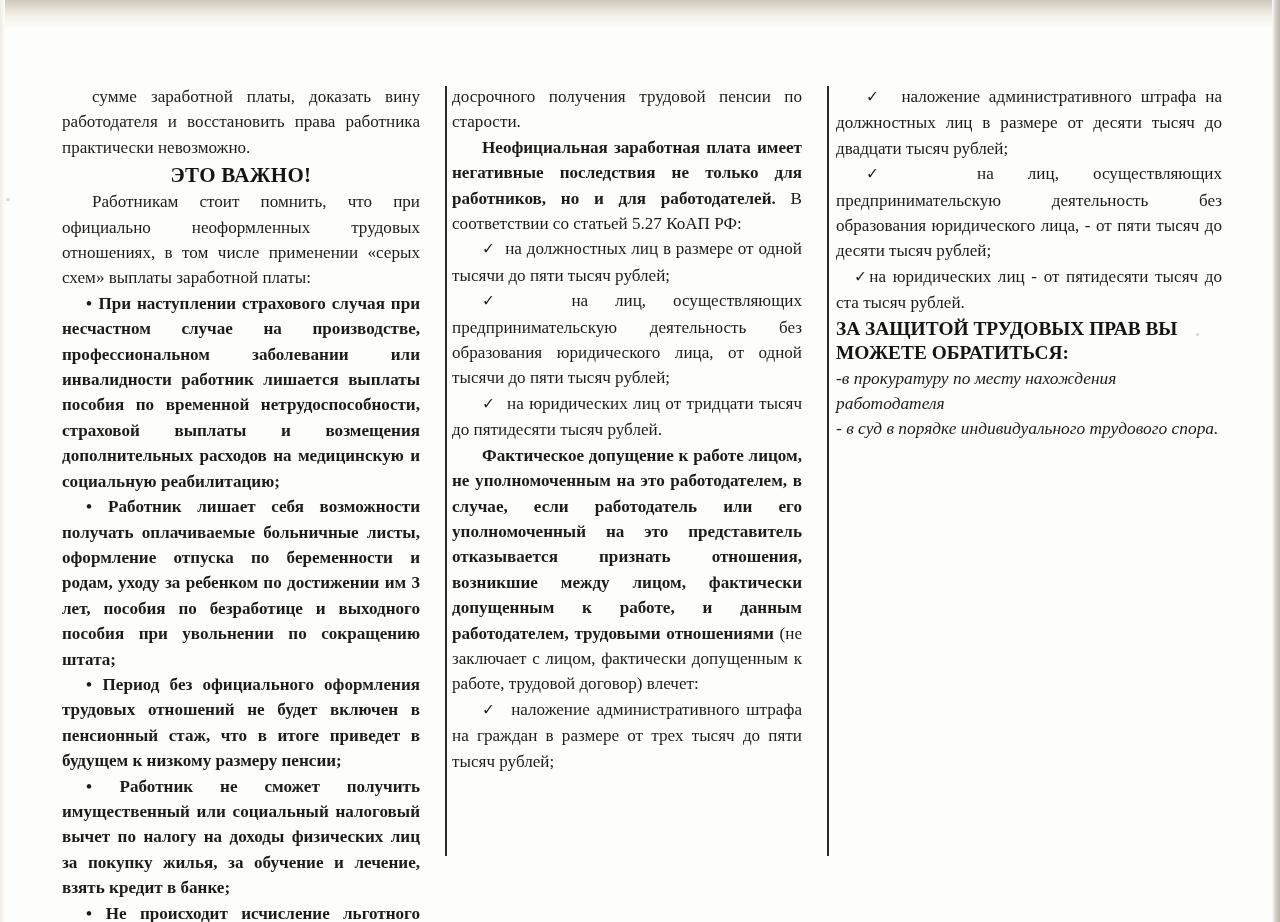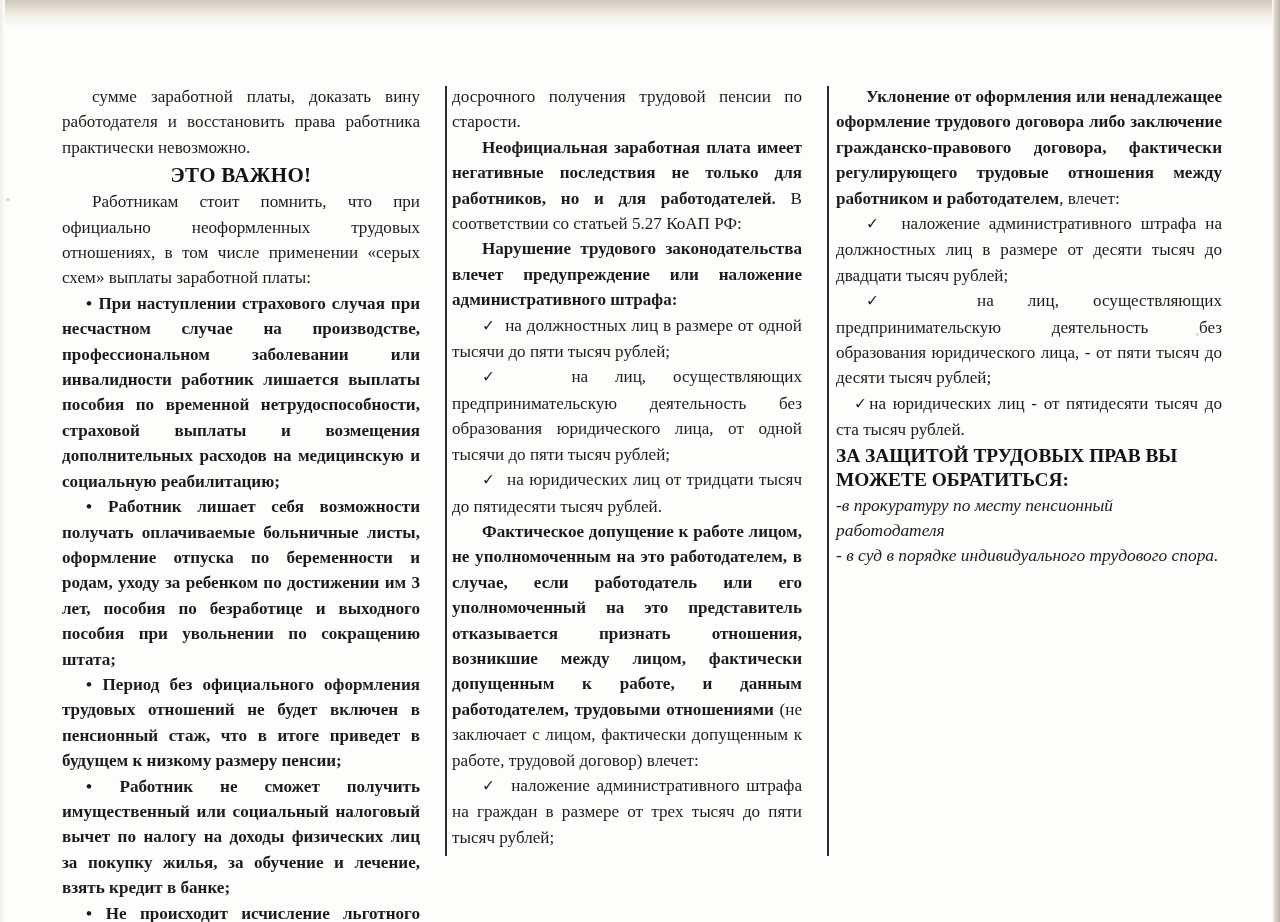--- a/index.html
+++ b/index.html
@@ -194,49 +194,47 @@
       <p class="bullet"><span class="bullet-dot">•</span>&nbsp;<span>Не происходит исчисление льготного трудового стажа, который установлен для ряда категорий работников в целях</span></p>
 
     </div>
 
     <div class="col col-2">
 
       <p class="noindent">досрочного получения трудовой пенсии по старости.</p>
 
       <p class="indent"><span class="bold">Неофициальная заработная плата имеет негативные последствия не только для работников, но и для работодателей.</span><span> В соответствии со статьей 5.27 КоАП РФ:</span></p>
 
-      <p class="indent bold">Нарушение трудового законодательства влечет предупреждение или наложение административного штрафа:</p>
 
       <p class="check"><span class="chk">✓</span>&nbsp;&nbsp;<span>на должностных лиц в размере от одной тысячи до пяти тысяч рублей;</span></p>
 
       <p class="check"><span class="chk">✓</span>&nbsp;&nbsp;<span>на лиц, осуществляющих предпринимательскую деятельность без образования юридического лица, от одной тысячи до пяти тысяч рублей;</span></p>
 
       <p class="check"><span class="chk">✓</span>&nbsp;&nbsp;<span>на юридических лиц от тридцати тысяч до пятидесяти тысяч рублей.</span></p>
 
       <p class="indent"><span class="bold">Фактическое допущение к работе лицом, не уполномоченным на это работодателем, в случае, если работодатель или его уполномоченный на это представитель отказывается признать отношения, возникшие между лицом, фактически допущенным к работе, и данным работодателем, трудовыми отношениями</span><span> (не заключает с лицом, фактически допущенным к работе, трудовой договор) влечет:</span></p>
 
       <p class="check"><span class="chk">✓</span>&nbsp;&nbsp;<span>наложение административного штрафа на граждан в размере от трех тысяч до пяти тысяч рублей;</span></p>
 
 
     </div>
 
     <div class="col col-3">
 
-      <p class="indent"><span class="bold">Уклонение от оформления или ненадлежащее оформление трудового договора либо заключение гражданско-правового договора, фактически регулирующего трудовые отношения между работником и работодателем</span><span>, влечет:</span></p>
 
       <p class="check"><span class="chk">✓</span>&nbsp;&nbsp;<span>наложение административного штрафа на должностных лиц в размере от десяти тысяч до двадцати тысяч рублей;</span></p>
 
       <p class="check"><span class="chk">✓</span>&nbsp;&nbsp;<span>на лиц, осуществляющих предпринимательскую деятельность без образования юридического лица, - от пяти тысяч до десяти тысяч рублей;</span></p>
 
       <p class="check-tight"><span class="chk">✓</span><span>на юридических лиц - от пятидесяти тысяч до ста тысяч рублей.</span></p>
 
       <h2 class="heading-left">ЗА ЗАЩИТОЙ ТРУДОВЫХ ПРАВ ВЫ МОЖЕТЕ ОБРАТИТЬСЯ:</h2>
 
 
-      <p class="dash-line">-в прокуратуру по месту пенсионный работодателя</p>
+      <p class="dash-line">-в прокуратуру по месту нахождения работодателя</p>
 
       <p class="dash-line">-  в суд в порядке индивидуального трудового спора.</p>
 
 
     </div>
 
   </div>
 </div>
 
 </body></html>

